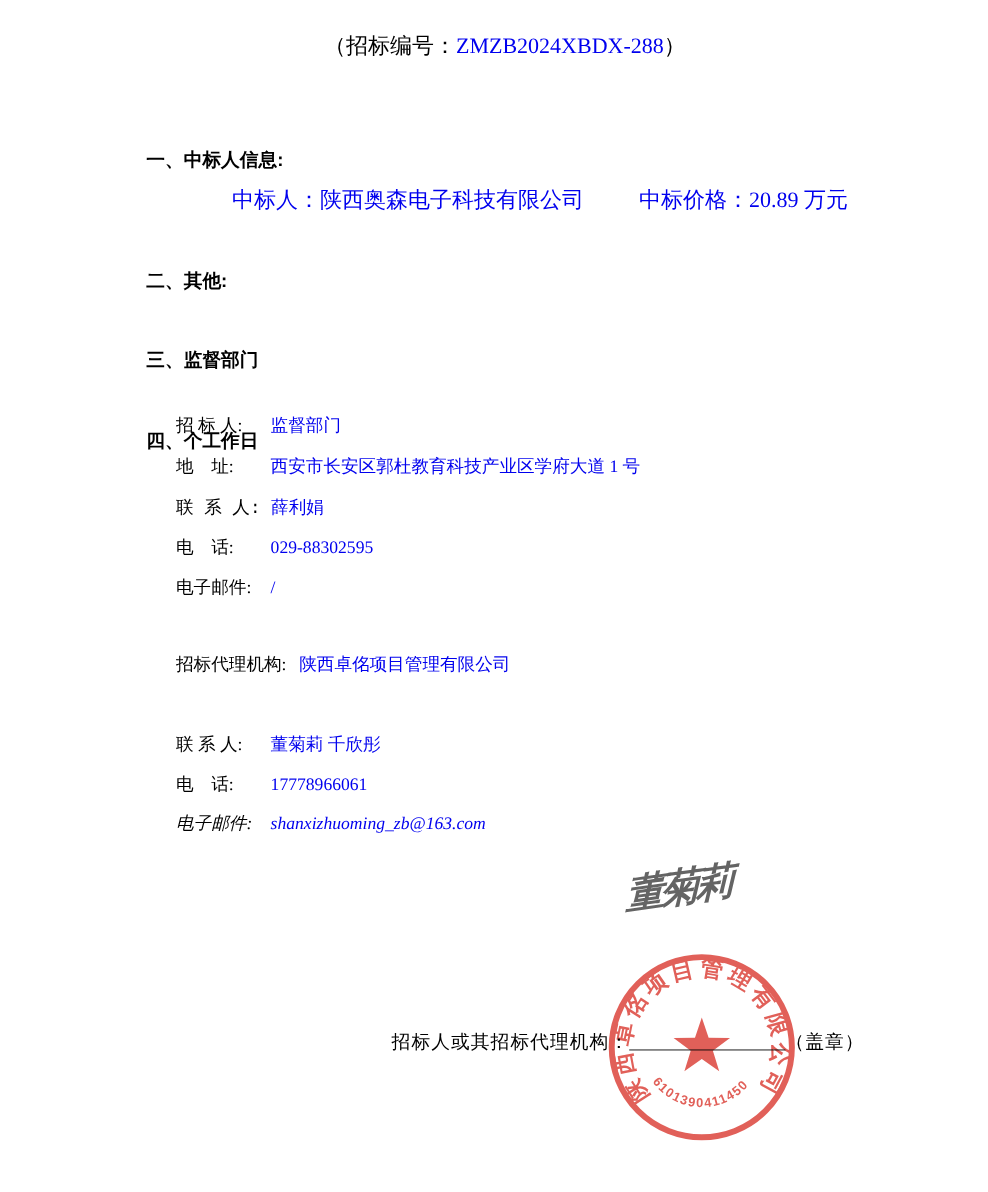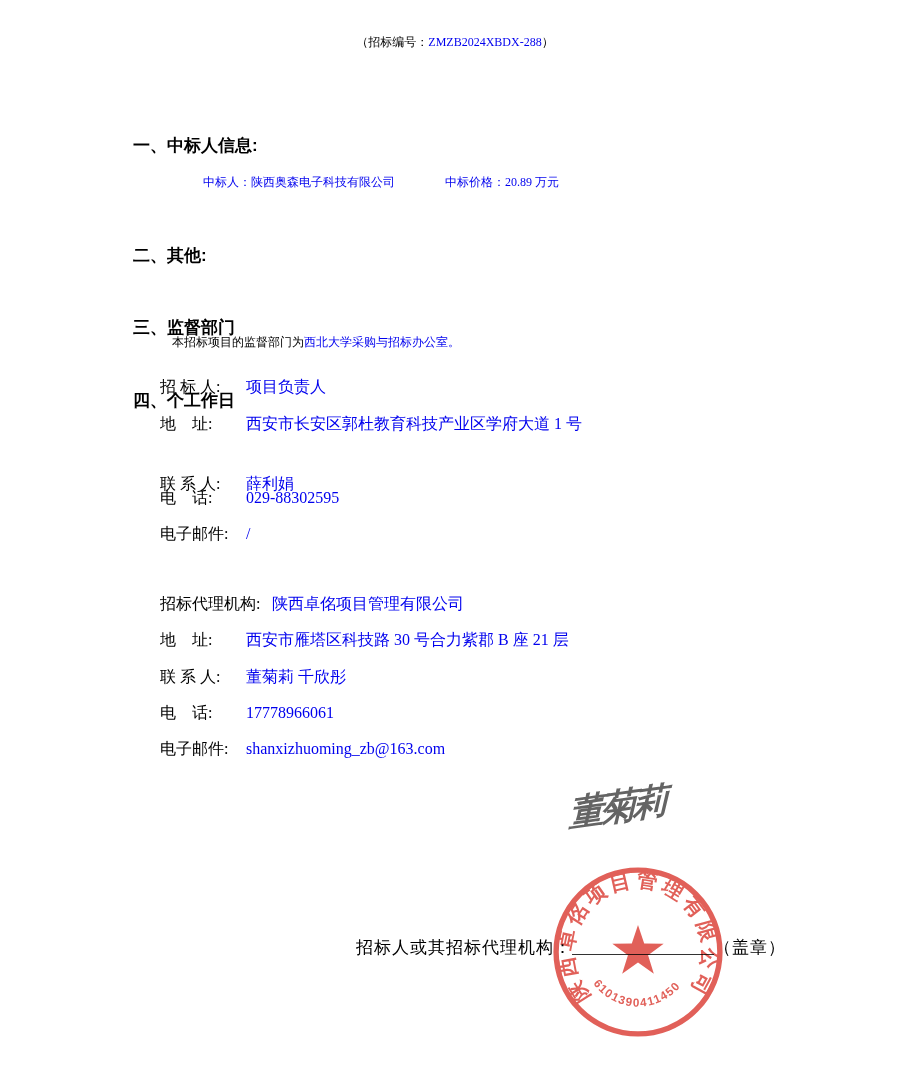--- a/index.html
+++ b/index.html
@@ -4,21 +4,21 @@
 <style>
   html,body{margin:0;padding:0;background:#fff;}
   .doc{
     position:relative;
     width:898px;height:1084px;
     background:#ffffff;
     font-family:"Liberation Serif","DejaVu Serif",serif;
     color:#000;
     overflow:hidden;
   }
-  .line{position:absolute;white-space:pre;font-size:12px;line-height:22px;}
+  .line{position:absolute;white-space:pre;font-size:20px;line-height:22px;}
   .center{left:0;width:898px;text-align:center;}
   .heading{
     font-family:"Liberation Sans","DejaVu Sans",sans-serif;
     font-weight:bold;font-size:17px;margin-top:46px;
   }
   .blue{color:#0000ee;}
   .black{color:#000;}
   .row{position:absolute;left:160px;white-space:pre;font-size:16px;}
   .row .lbl{display:inline-block;min-width:86px;white-space:pre;}
   .row .val{color:#0000ee;}
@@ -51,37 +51,33 @@
   </div>
 
   <div class="line heading" style="left:133px;top:89px;">一、中标人信息:</div>
   <div class="line" style="left:191px;top:149px;">
     <span class="blue">中标人：</span><span class="blue">陕西奥森电子科技有限公司</span><span class="blue" style="margin-left:50px;">中标价格：</span><span class="blue">20.89 万元</span>
   </div>
 
   <div class="line heading" style="left:133px;top:199px;">二、其他:</div>
 
   <div class="line heading" style="left:133px;top:271px;">三、监督部门</div>
-  <div class="line" style="left:160px;top:309px;">
-    <span class="black">本招标项目的监督部门为</span><span class="blue">西北大学采购与招标办公室。</span>
-  </div>
 
   <div class="line heading" style="left:133px;top:344px;">四、个工作日</div>
 
-  <div class="row" style="top:377px;"><span class="lbl">招 标 人: </span><span class="val">项目负责人</span></div>
+  <div class="row" style="top:377px;"><span class="lbl">招 标 人: </span><span class="val">监督部门</span></div>
   <div class="row" style="top:414px;"><span class="lbl">地    址: </span><span class="val">西安市长安区郭杜教育科技产业区学府大道 1 号</span></div>
-  <div class="row" style="top:474px;"><span class="lbl">联 系 人: </span><span class="val">薛利娟</span></div>
+  <div class="row" style="top:451px;font-family:Liberation Mono, monospace;"><span class="lbl">联 系 人: </span><span class="val">薛利娟</span></div>
   <div class="row" style="top:488px;"><span class="lbl">电    话: </span><span class="val">029-88302595</span></div>
   <div class="row" style="top:524px;"><span class="lbl">电子邮件: </span><span class="val">/</span></div>
 
   <div class="row agency-first" style="top:594px;"><span class="lbl">招标代理机构: </span><span class="val">陕西卓佲项目管理有限公司</span></div>
-  <div class="row" style="top:630px;"><span class="lbl">地    址:  </span><span class="val">西安市雁塔区科技路 30 号合力紫郡 B 座 21 层</span></div>
   <div class="row" style="top:667px;"><span class="lbl">联 系 人:  </span><span class="val">董菊莉 千欣彤</span></div>
   <div class="row" style="top:703px;"><span class="lbl">电    话:  </span><span class="val">17778966061</span></div>
-  <div class="row" style="top:739px;"><span class="lbl">电子邮件:  </span><span class="val">shanxizhuoming_zb@163.com</span></div>
+  <div class="row" style="top:739px;font-style:italic;"><span class="lbl">电子邮件:  </span><span class="val">shanxizhuoming_zb@163.com</span></div>
 
   <div class="handwriting">董菊莉</div>
 
 
   <div class="signline" style="left:335px;top:916px;">
     <span>招标人或其招标代理机构：</span><span class="blank w2"></span><span>（盖章）</span>
   </div>
 
   <div class="stamp">
     <svg width="180" height="180" viewBox="0 0 200 200">

